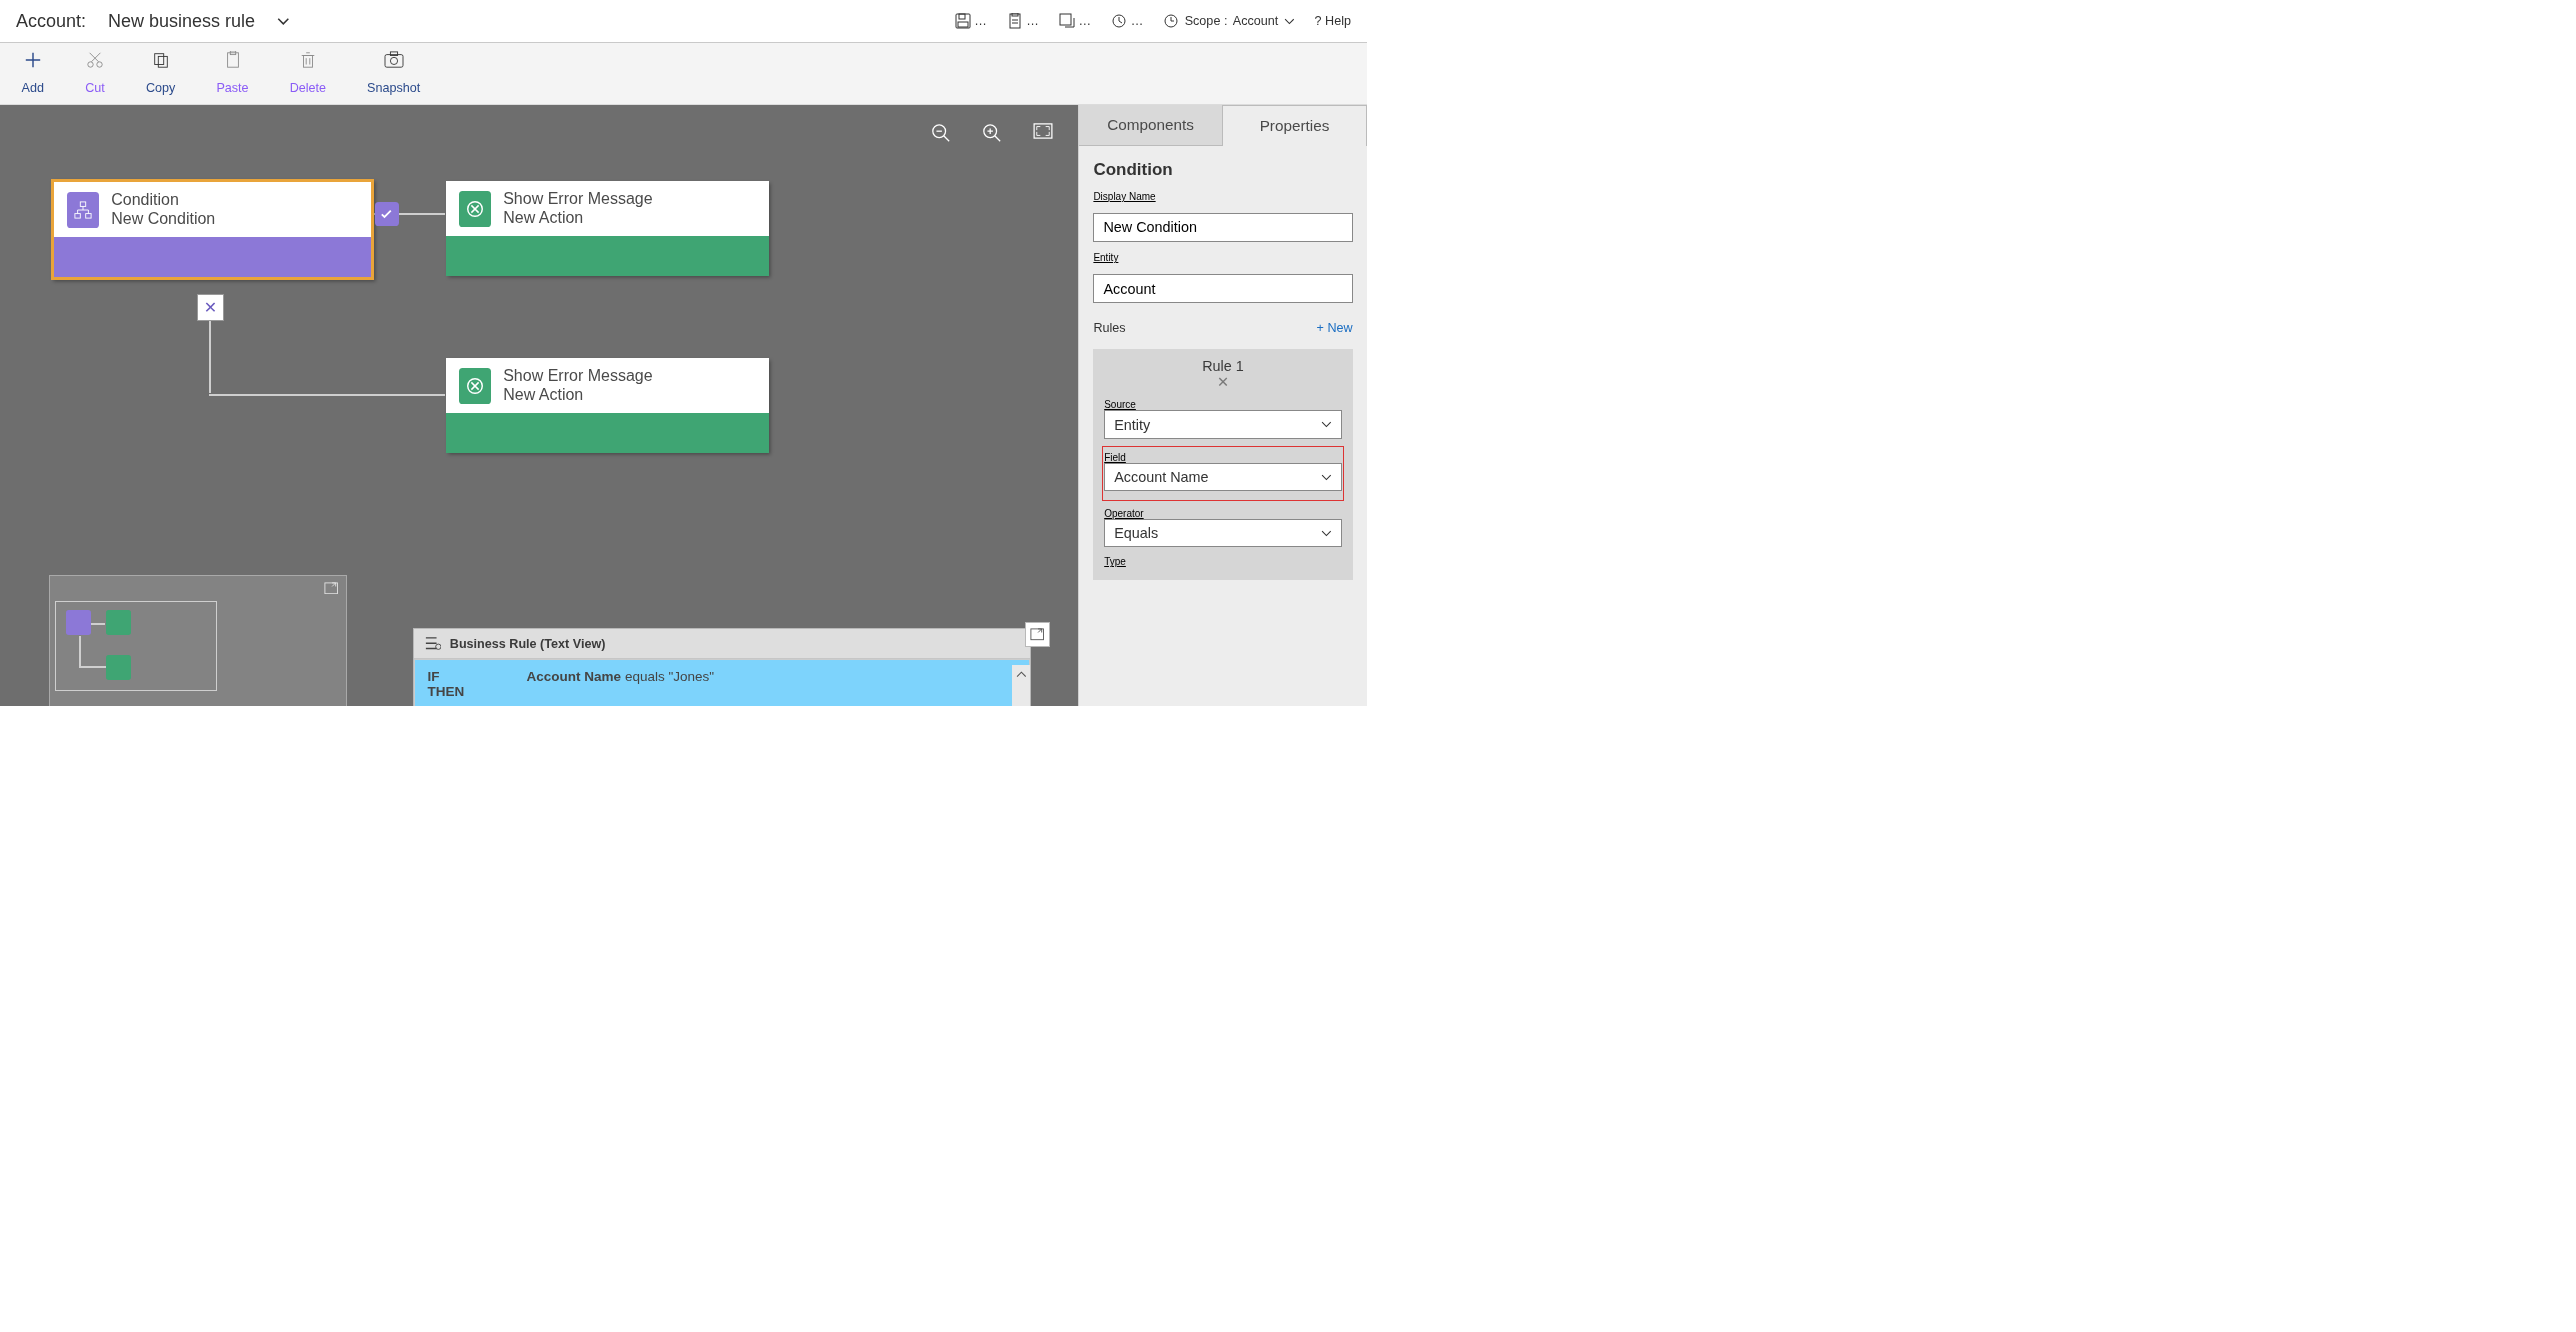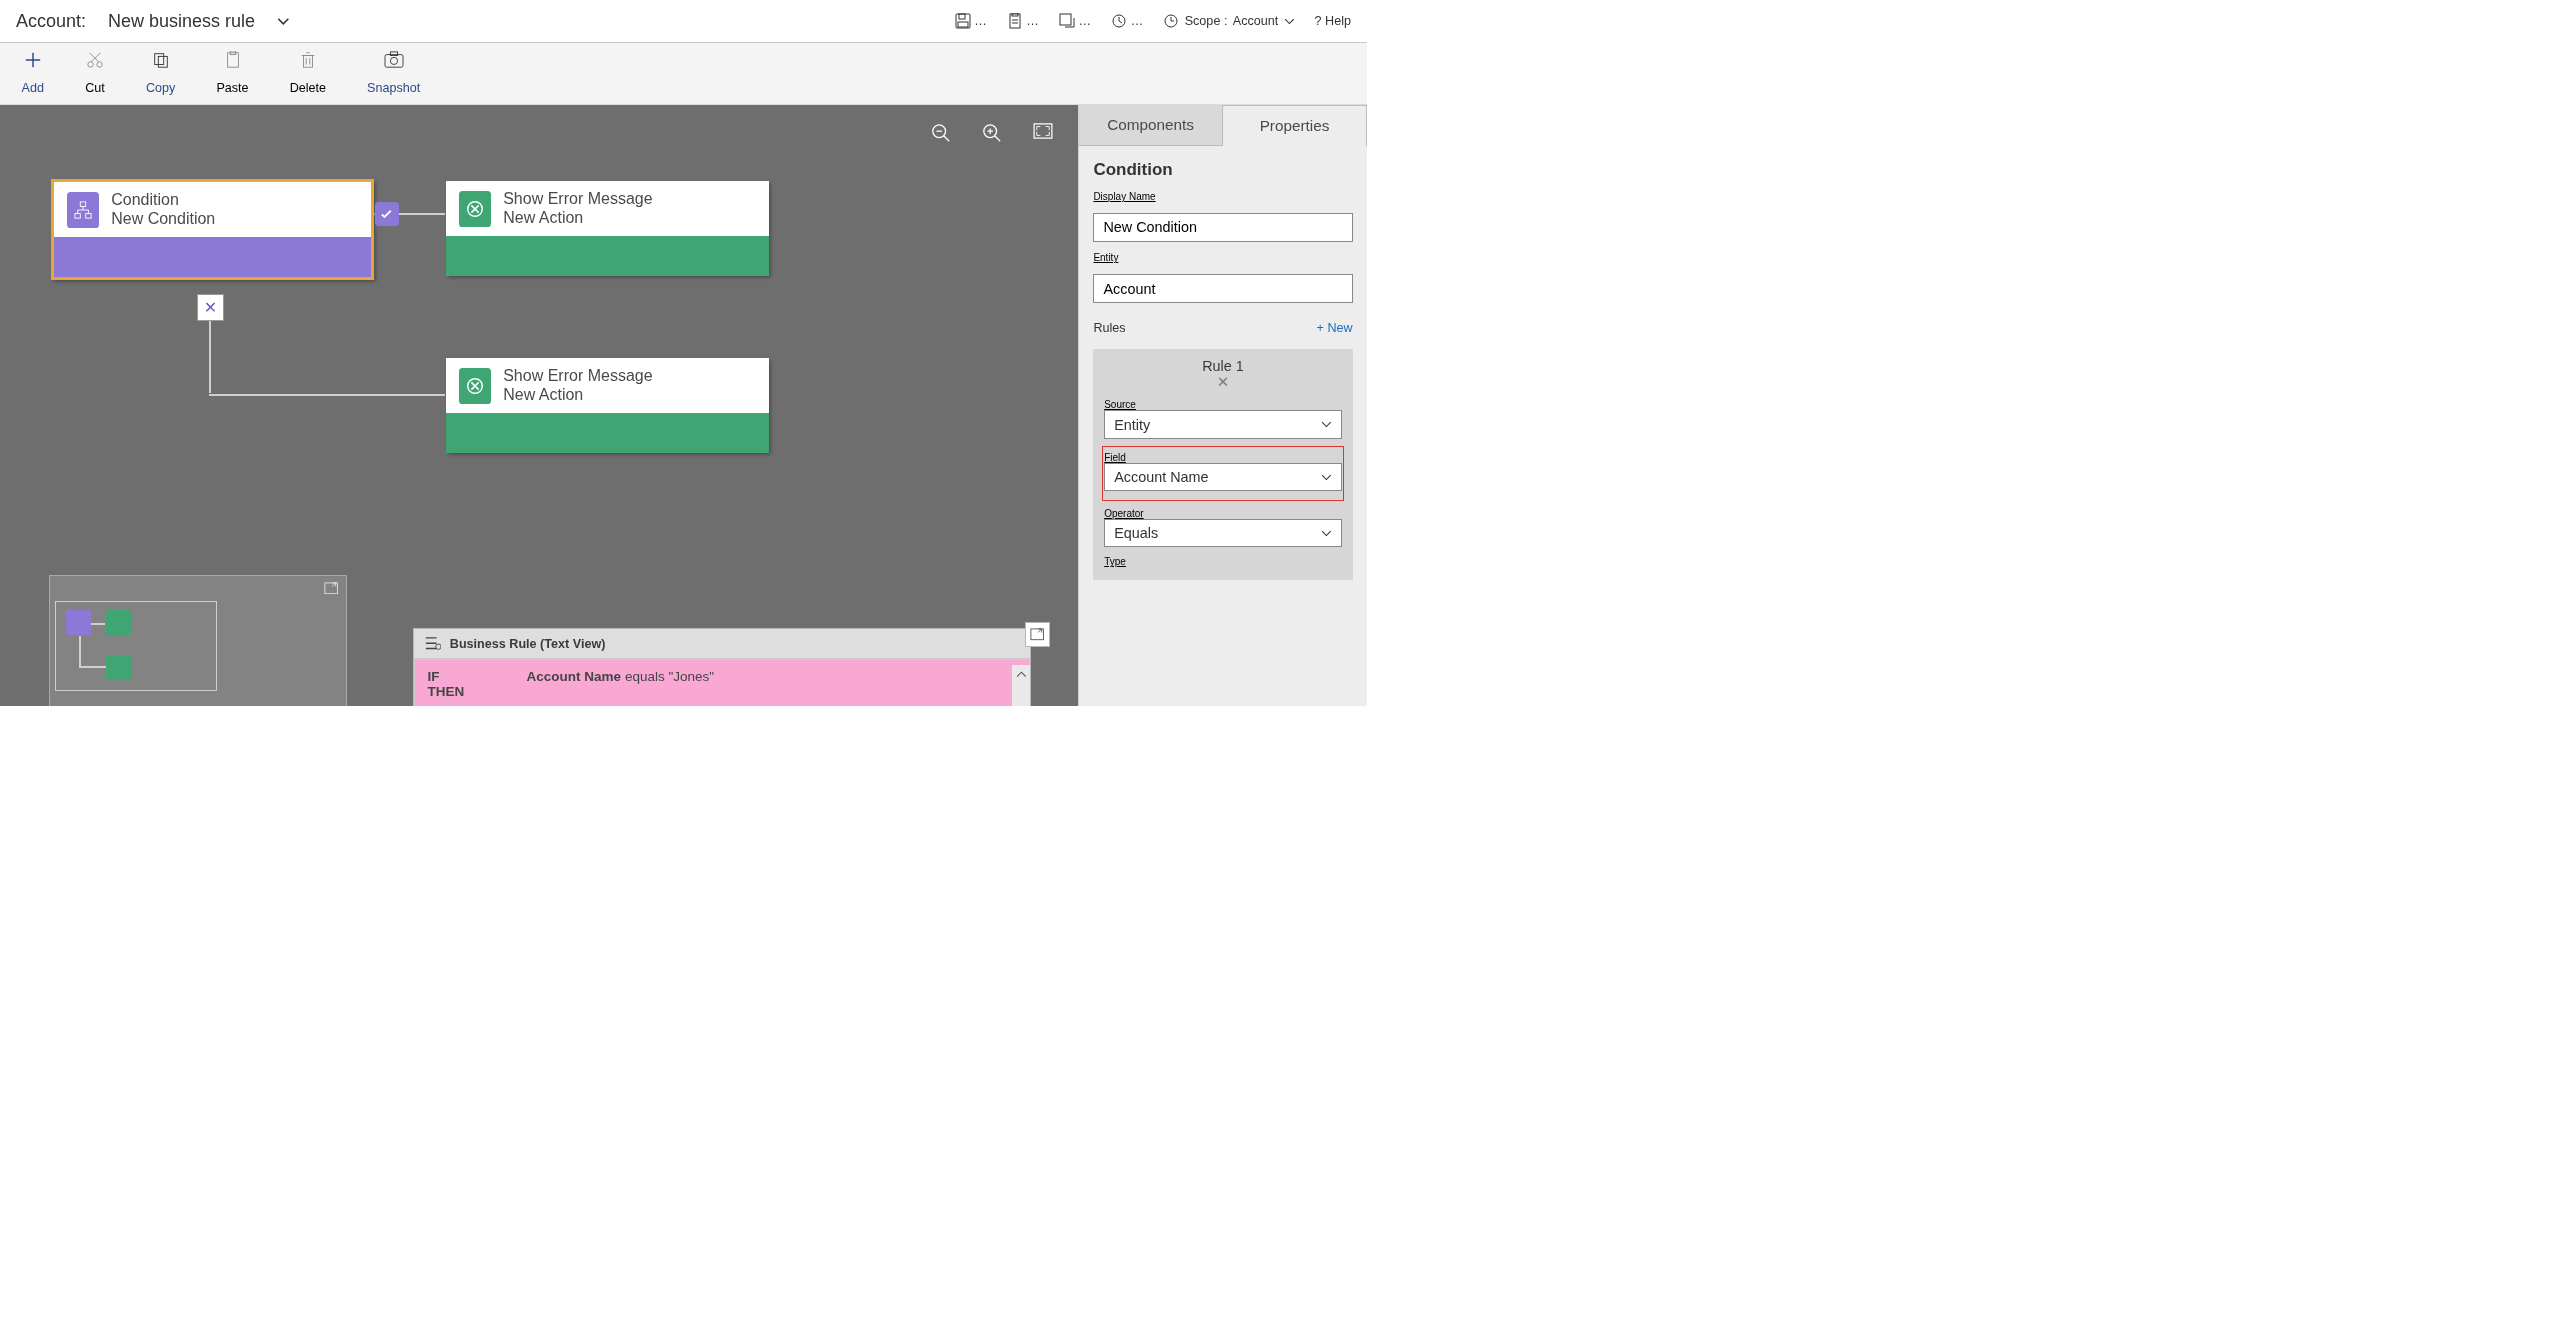--- a/index.html
+++ b/index.html
@@ -10,21 +10,21 @@
   .topbar { display:flex; align-items:center; height:43px; padding:0 16px; border-bottom:0.9px solid #c9c9c9; }
   .topbar .title-area { display:flex; align-items:center; gap:22px; font-size:18px; }
   .topbar .title-area .label { font-weight:400; }
   .topbar .title-area .name { font-weight:400; }
   .topbar .right { margin-left:auto; display:flex; align-items:center; gap:20px; color:#333; }
   .topbar .right .iconbtn { display:flex; align-items:center; gap:3.6px; cursor:pointer; }
   .topbar .scope { display:flex; align-items:center; gap:5.4px; }
 
   .toolbar { display:flex; align-items:flex-end; gap:41px; padding:7.2px 21.6px 9px 21.6px; background:#f4f4f4; border-bottom:0.9px solid #dcdcdc; }
   .toolbtn { display:flex; flex-direction:column; align-items:center; gap:11px; color:#2b4a8b; cursor:pointer; }
-  .toolbtn.disabled { color:#000000; cursor:default; }
+  .toolbtn.disabled { color:#8b5cf6; cursor:default; }
   .toolbtn .ticon { width:20px; height:20px; display:flex; align-items:center; justify-content:center; }
 
   .workspace { display:flex; height:calc(100% - 43px - 60px); }
   .canvas-wrap { flex:1; background:#6e6e6e; position:relative; overflow:hidden; }
   .canvas-toolbar { position:absolute; top:18px; right:25px; display:flex; gap:31px; }
   .canvas-toolbar .cbtn { color:#fff; cursor:pointer; }
 
   
   .node { position:absolute; width:323px; background:#fff; box-shadow:1.8px 1.8px 3.6px rgba(0,0,0,.35); }
   .node.condition { border:3.6px solid #e9a43a; }
@@ -46,21 +46,21 @@
   
   .minimap { position:absolute; left:49px; bottom:0; width:298px; height:133px; background:#838383; border:1.8px solid #a9a9a9; }
   .minimap .expand { position:absolute; top:5.4px; right:7.2px; color:#e4e4e4; }
   .minimap .mini-node { position:absolute; width:25px; height:25px; border-radius:2.7px; }
   .minimap .frame { position:absolute; border:0.9px solid #cfcfcf; }
 
   
   .textview { position:absolute; left:413px; bottom:0; right:47px; border:0.9px solid #b8b8b8; background:#dedede; }
   .textview .tv-head { display:flex; align-items:center; gap:9px; padding:7.2px 10.8px; font-weight:600; color:#3b3b3b; border-bottom:0.9px solid #c6c6c6; }
   .textview .tv-pop { position:absolute; right:-20px; top:-7.2px; width:25px; height:25px; background:#fff; border:0.9px solid #b8b8b8; display:flex; align-items:center; justify-content:center; }
-  .textview .tv-body { padding:9px 12.6px 7.2px 12.6px; font-size:13.5px; color:#454545; position:relative; background:#f9a8d4; border:0.9px solid #ccc; margin:0; }
+  .textview .tv-body { padding:9px 12.6px 7.2px 12.6px; font-size:13.5px; color:#454545; position:relative; background:#7dd3fc; border:0.9px solid #ccc; margin:0; }
   .textview .scrolltrack { position:absolute; right:0; top:36px; bottom:0; width:18px; background:#e9e9e9; }
   .textview .scroll-up { position:absolute; right:0; top:36px; width:18px; height:18px; display:flex; align-items:center; justify-content:center; color:#555; }
 
   
   .panel { width:289px; background:#ededed; border-left:0.9px solid #d0d0d0; display:flex; flex-direction:column; }
   .tabs { display:flex; }
   .tab { flex:1; padding:10.8px 0; text-align:center; font-size:15.3px; color:#4a4a4a; background:#d9d9d9; border-bottom:0.9px solid #bbb; cursor:pointer; }
   .tab.active { background:#ededed; border:0.9px solid #bbb; border-bottom:none; }
   .panel-body { padding:14.4px 14.4px 0 14.4px; display:flex; flex-direction:column; gap:10.8px; overflow:hidden; }
   .panel-body h3 { font-size:17px; font-weight:600; color:#333; }

